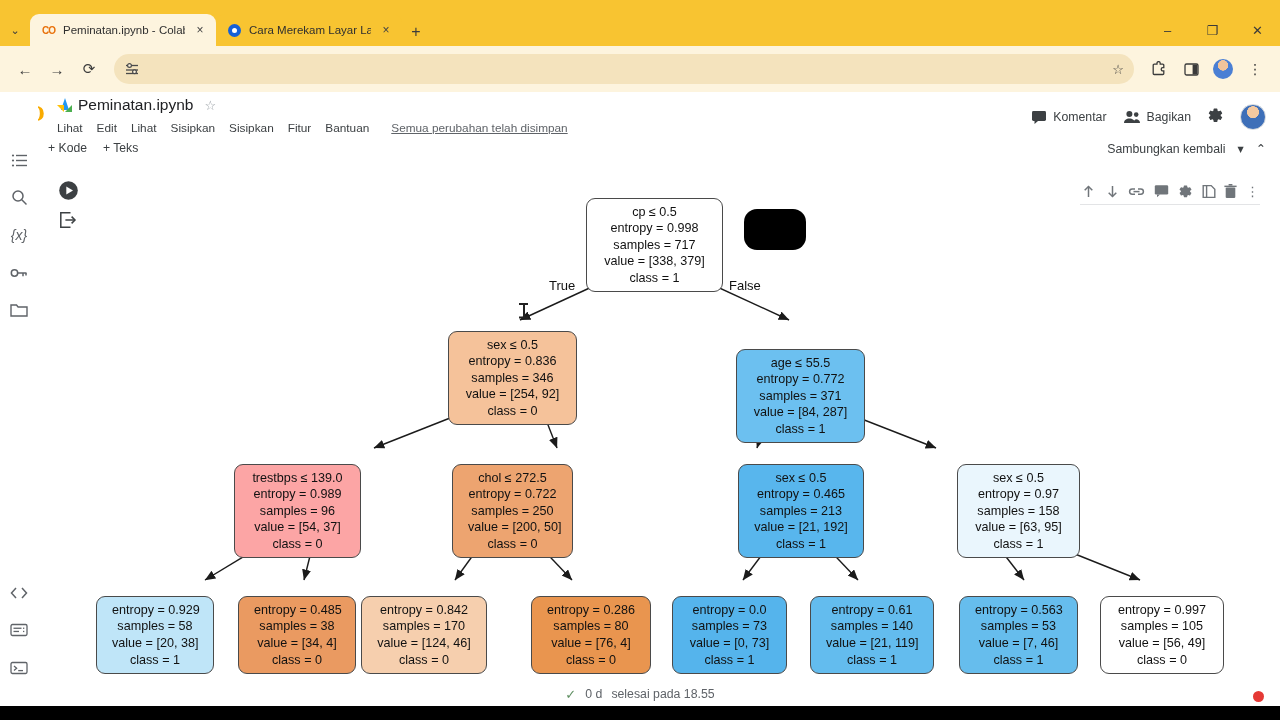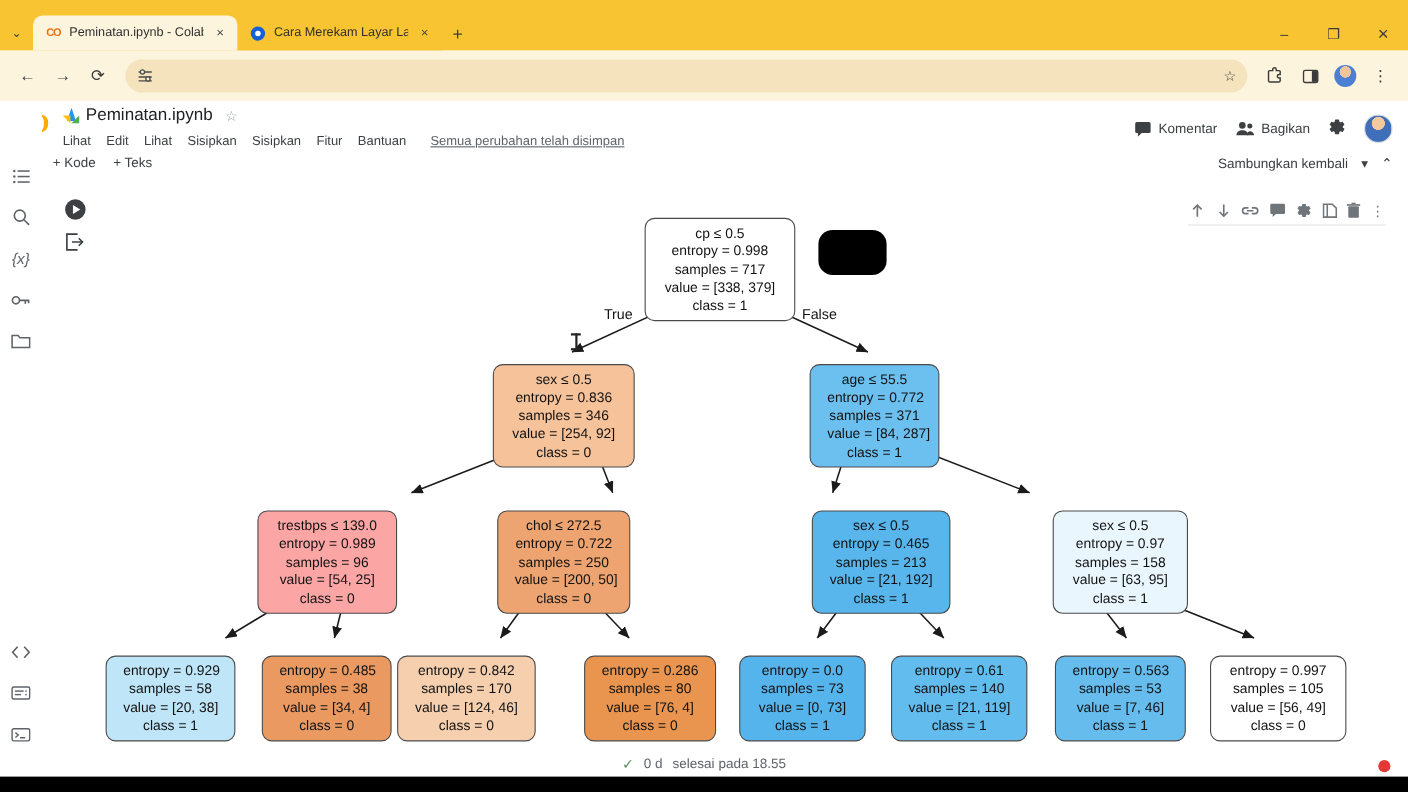--- a/index.html
+++ b/index.html
@@ -424,33 +424,33 @@
   </div>
 
   <div class="nodebox" style="left:448px; top:313px; width:129px; height:94px; background:#f5c29a;">
     <div>sex ≤ 0.5</div>
     <div>entropy = 0.836</div>
     <div>samples = 346</div>
     <div>value = [254, 92]</div>
     <div>class = 0</div>
   </div>
 
-  <div class="nodebox" style="left:736px; top:313px; width:118px; height:94px; background:#6cc0f0;">
+  <div class="nodebox" style="left:736px; top:331px; width:129px; height:94px; background:#6cc0f0;">
     <div>age ≤ 55.5</div>
     <div>entropy = 0.772</div>
     <div>samples = 371</div>
     <div>value = [84, 287]</div>
     <div>class = 1</div>
   </div>
 
   <div class="nodebox" style="left:234px; top:446px; width:127px; height:94px; background:#fca5a5;">
     <div>trestbps ≤ 139.0</div>
     <div>entropy = 0.989</div>
     <div>samples = 96</div>
-    <div>value = [54, 25]</div>
+    <div>value = [54, 37]</div>
     <div>class = 0</div>
   </div>
 
   <div class="nodebox" style="left:452px; top:446px; width:121px; height:94px; background:#eda470;">
     <div>chol ≤ 272.5</div>
     <div>entropy = 0.722</div>
     <div>samples = 250</div>
     <div>value = [200, 50]</div>
     <div>class = 0</div>
   </div>

